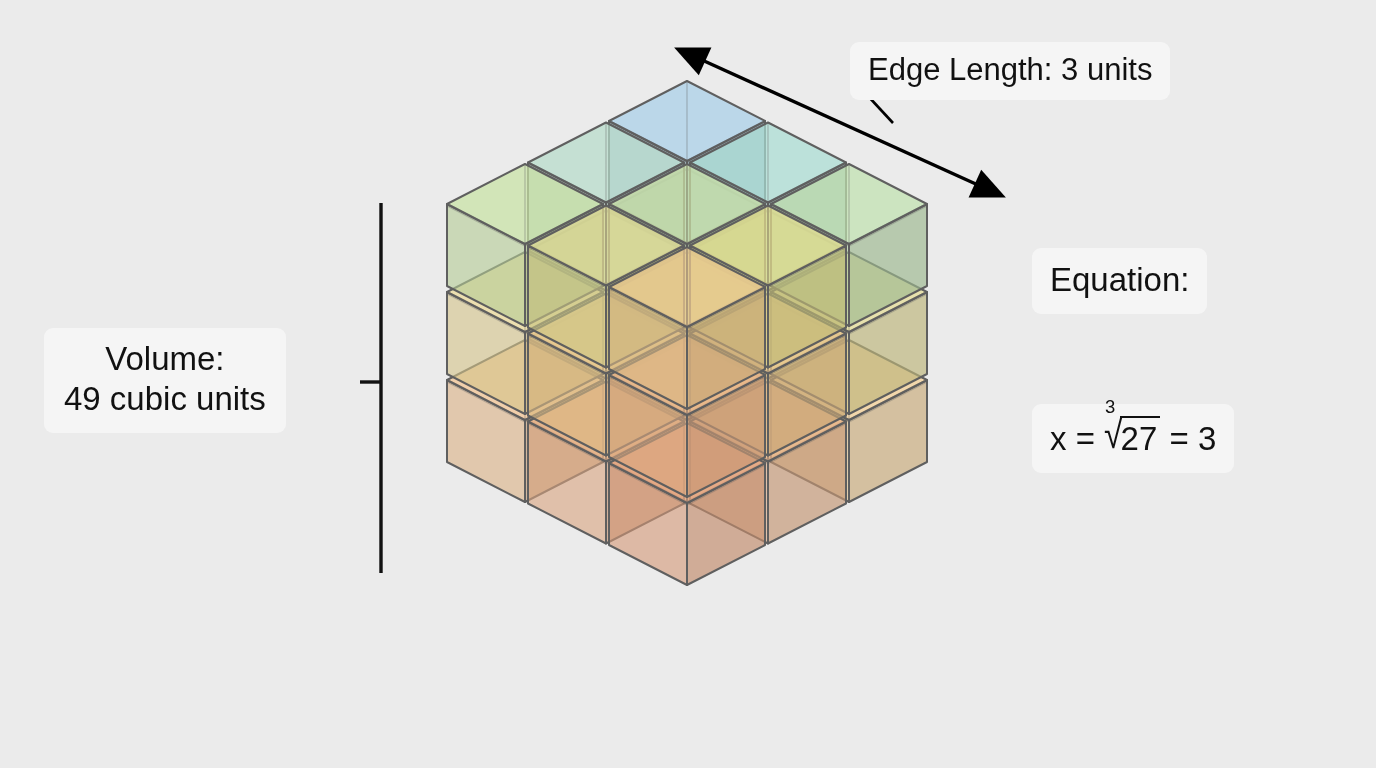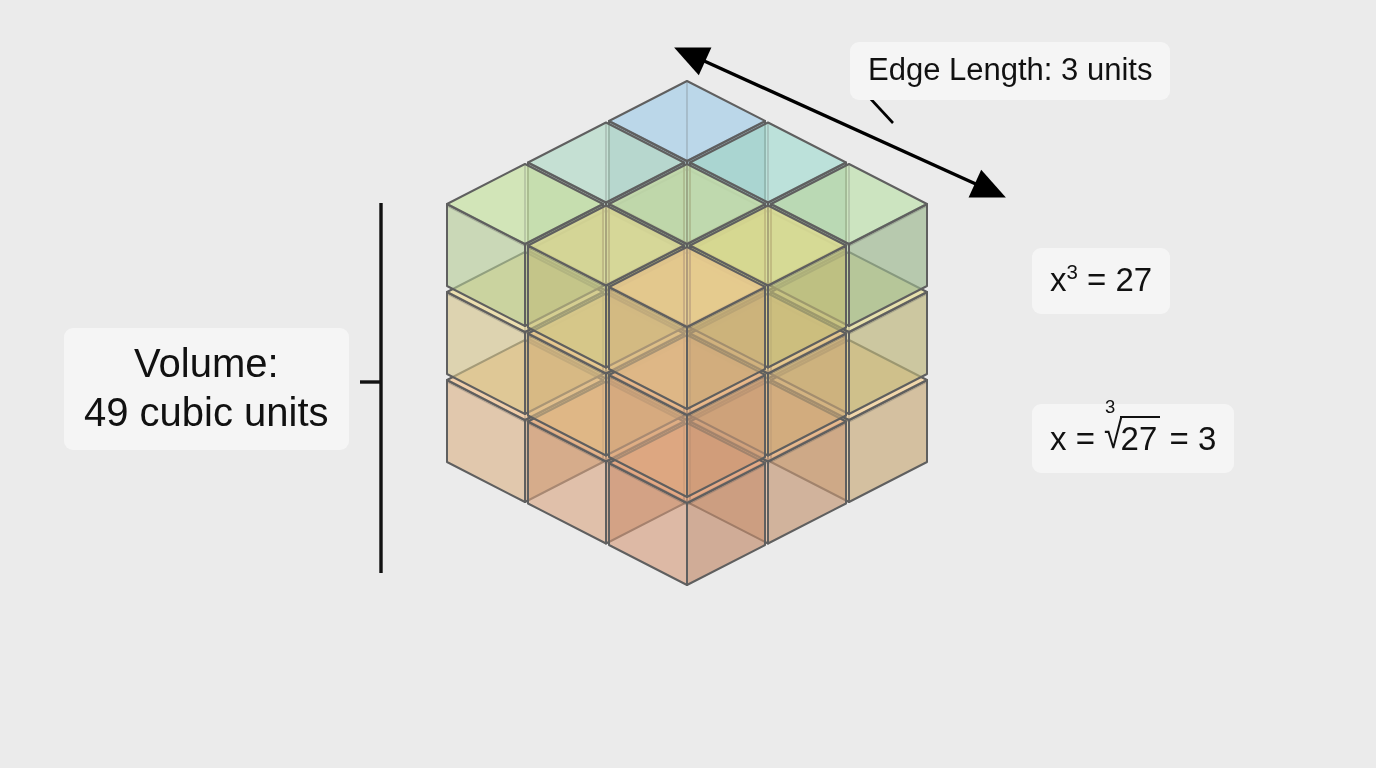--- a/index.html
+++ b/index.html
@@ -43,23 +43,23 @@
   .callout .line {
     display: block;
   }
   #edge-length-callout {
     left: 850px;
     top: 42px;
     font-size: 31px;
     padding: 9px 18px 11px 18px;
   }
   #volume-callout {
-    left: 64px;
+    left: 44px;
     top: 328px;
-    font-size: 40px;
+    font-size: 33px;
     text-align: center;
     padding: 11px 20px 13px 20px;
   }
   #equation-callout {
     left: 1032px;
     top: 248px;
     font-size: 33px;
     padding: 12px 18px 14px 18px;
   }
   #solution-callout {
@@ -288,23 +288,21 @@
   <div class="callout" id="edge-length-callout">
     <span class="line">Edge Length: 3 units</span>
   </div>
 
   <div class="callout" id="volume-callout">
     <span class="line">Volume:</span>
     <span class="line">49 cubic units</span>
   </div>
 
   <div class="callout" id="equation-callout">
-    <span class="line">
-      <span>x</span><span class="sup">3</span><span> = </span><span>27</span>
-    </span>
+    <span class="line">Equation:</span>
   </div>
 
   <div class="callout" id="solution-callout">
     <span class="line">
       <span>x</span><span> = </span><span class="radical"><span class="index">3</span><span class="sign">√</span><span class="radicand">27</span></span><span> = </span><span>3</span>
     </span>
   </div>
 
 </div>
 

